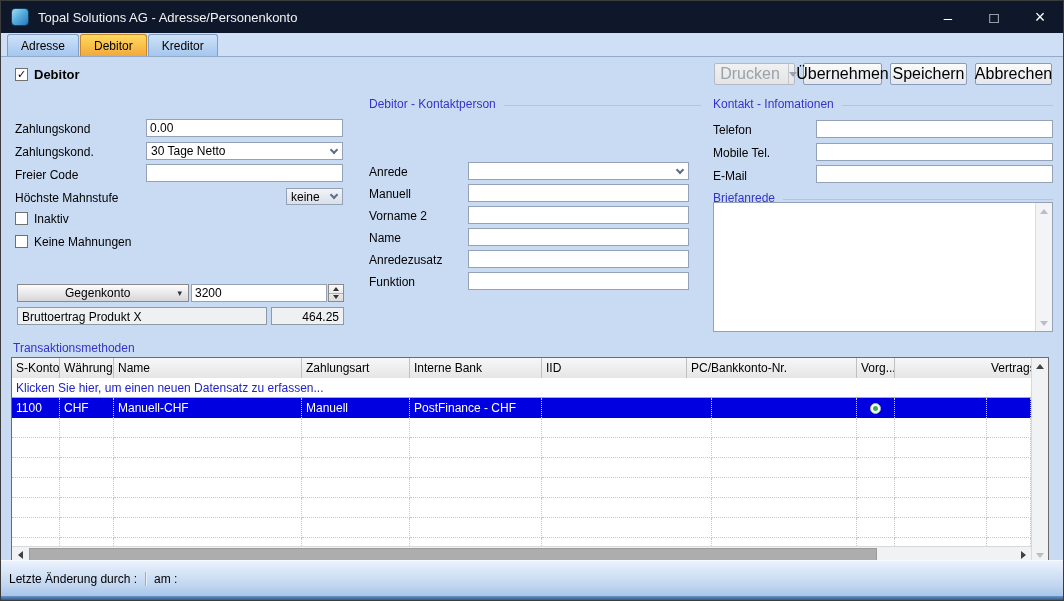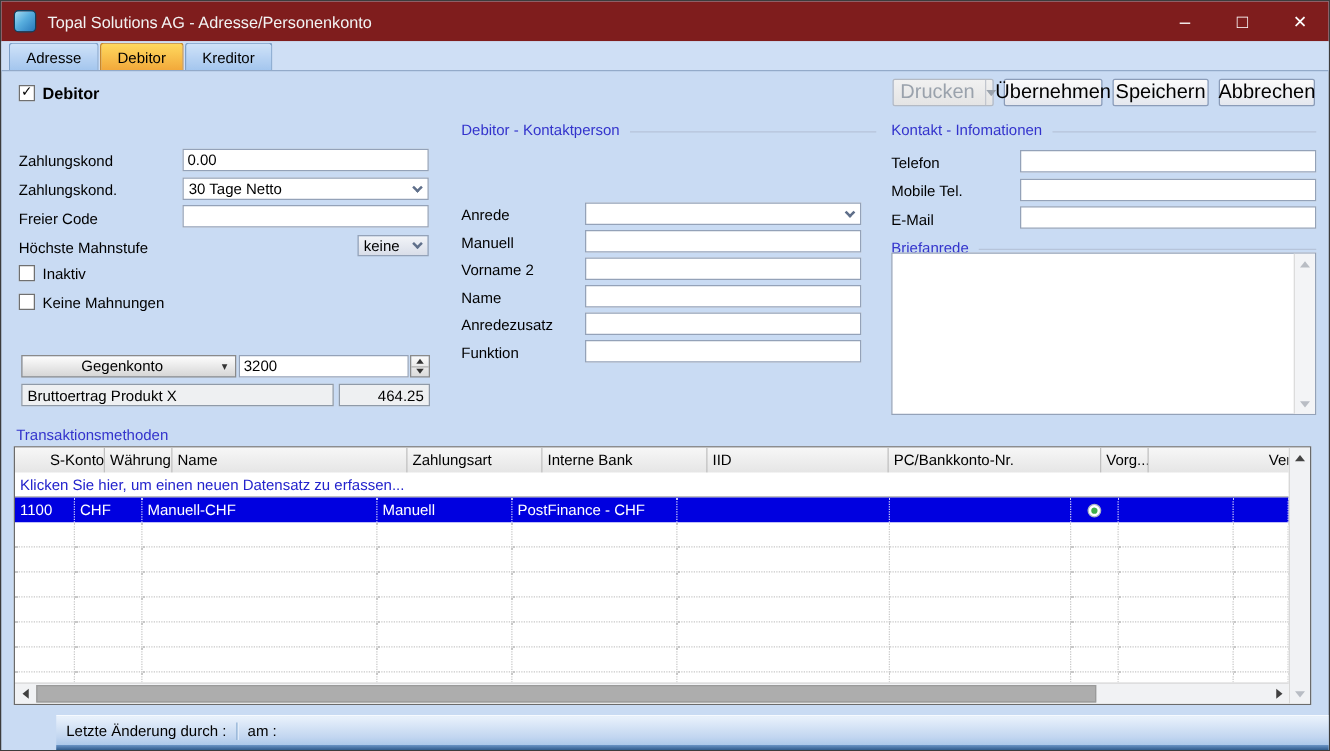--- a/index.html
+++ b/index.html
@@ -2,21 +2,21 @@
 <html><head>
 <meta charset="utf-8">
 <style>
   * { box-sizing: border-box; }
   body { margin: 0; font-family: "Liberation Sans", sans-serif; }
   .win { position: relative; width: 1064px; height: 601px; background: #c9dbf3;
          border: 1px solid #3c3c3c; overflow: hidden; }
 
   
   .titlebar { position: absolute; left: 0; top: 0; right: 0; height: 32px;
-              background: #7f1d1d; display: flex; align-items: center; }
+              background: #0f172a; display: flex; align-items: center; }
   .appicon { width: 18px; height: 18px; margin-left: 10px; border-radius: 4px;
              background: linear-gradient(135deg, #a6dcf2 0%, #58aede 45%, #2878ba 100%);
              border: 1px solid #10405f; }
   .title { color: #f2f2f2; font-size: 13px; margin-left: 9px; }
   .wctrls { position: absolute; right: 0; top: 0; height: 32px; display: flex; }
   .wbtn { width: 46px; height: 32px; display: flex; align-items: center;
           justify-content: center; color: #fff; font-size: 15px; }
 
   
   .tabstrip { position: absolute; left: 0; top: 32px; right: 0; height: 24px;
@@ -80,21 +80,21 @@
   .larr-up { width: 0; height: 0; border-left: 4px solid transparent;
              border-right: 4px solid transparent; border-bottom: 5px solid #b9bdc4; }
   .larr-down { width: 0; height: 0; border-left: 4px solid transparent;
                border-right: 4px solid transparent; border-top: 5px solid #b9bdc4; }
 
   
   .grid { position: absolute; left: 10px; top: 356px; width: 1038px; height: 207px;
           background: #fff; border: 1px solid #6b6b6b; overflow: hidden; }
   .ghead { position: absolute; left: 0; top: 0; right: 17px; height: 36px; display: flex;
            background: linear-gradient(#f7f7f7, #d8d8d8); border-bottom: 1px solid #9e9e9e;
-           overflow: hidden; padding-left: 24px; }
+           overflow: hidden; }
   .hcell { padding: 3px 0 0 4px; font-size: 12px; color: #000; white-space: nowrap;
            overflow: hidden; border-right: 1px solid #c0c0c0; }
   .c0{width:48px}.c1{width:54px}.c2{width:188px}.c3{width:108px}.c4{width:132px}
   .c5{width:170px}.c6{width:145px}.c7{width:38px}.c8{width:92px}.c9{flex:1;border-right:none}
   .hintrow { position: absolute; left: 0; top: 20px; right: 17px; height: 20px;
              background: #fff; border-bottom: 1px solid #ababab; color: #2222cc;
              font-size: 12px; padding: 3px 0 0 4px; white-space: nowrap; overflow: hidden; }
   .drow { position: absolute; left: 0; top: 40px; right: 17px; height: 20px;
           background: #0000e0; display: flex; color: #fff; font-size: 12px; overflow: hidden; }
   .dcell { padding: 3px 0 0 4px; white-space: nowrap; overflow: hidden;
@@ -119,24 +119,24 @@
   .sbtn { position: absolute; width: 16px; height: 16px; display: flex;
           align-items: center; justify-content: center; }
   .tri-left { width: 0; height: 0; border-top: 4px solid transparent;
               border-bottom: 4px solid transparent; border-right: 5px solid #404040; }
   .tri-right { width: 0; height: 0; border-top: 4px solid transparent;
                border-bottom: 4px solid transparent; border-left: 5px solid #404040; }
   .hthumb { position: absolute; left: 17px; top: 1px; height: 14px; width: 848px;
             background: #adadad; border: 1px solid #9a9a9a; }
 
   
-  .status { position: absolute; left: 0; right: 0; bottom: 0; height: 28px;
+  .status { position: absolute; left: 0; right: 0; bottom: 0; height: 40px;
             background: linear-gradient(#eaf2fc, #c2d6f0 62%, #9dbfe6);
             border-top: 1px solid #f6faff; display: flex; align-items: center;
-            font-size: 12px; padding: 0 0 3px 8px; margin-left: 44px; }
+            font-size: 12px; padding: 0 0 3px 8px; }
   .status .edge { position: absolute; left: 0; right: 0; bottom: 0; height: 4px;
                   background: linear-gradient(#6a94c6, #305c8d); }
   .vsep { width: 1px; height: 14px; background: #8fb0d4; margin: 0 8px;
           box-shadow: 1px 0 0 #e8f1fb; }
 </style>
 </head>
 <body>
 
 <div class="win">
 

